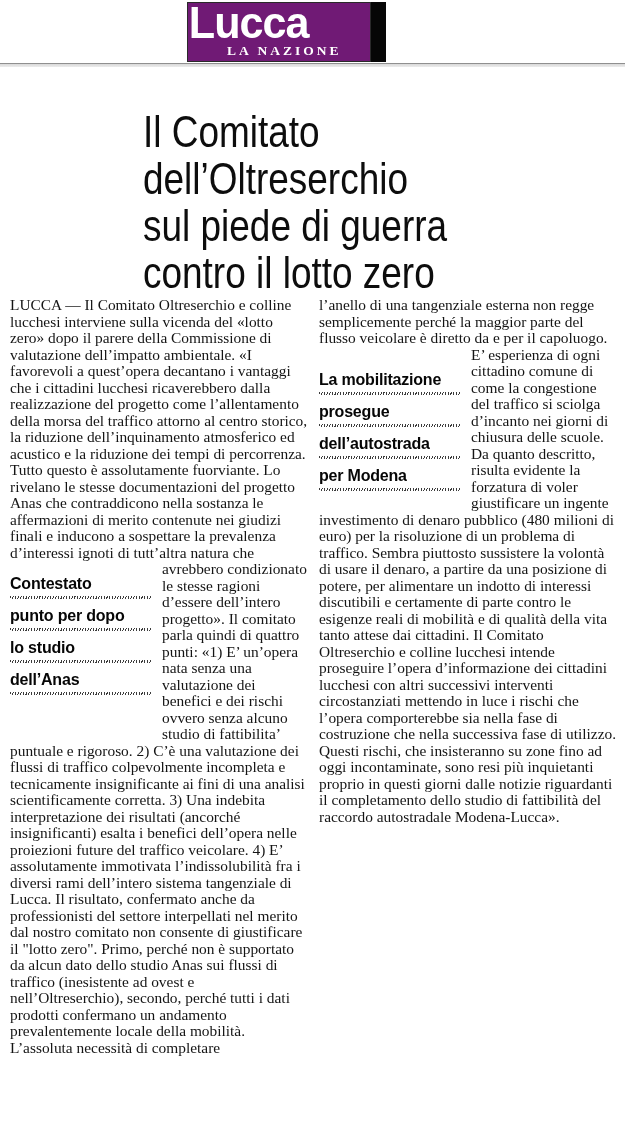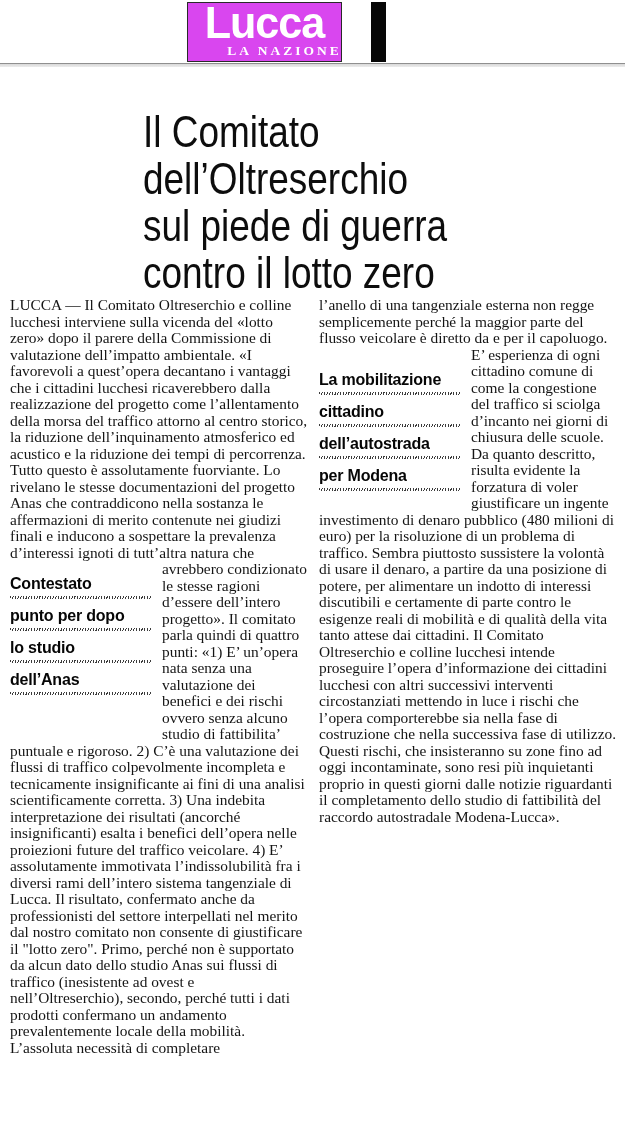--- a/index.html
+++ b/index.html
@@ -3,22 +3,22 @@
 <meta charset="utf-8">
 <style>
   html,body { margin:0; padding:0; background:#ffffff; }
   .page {
     position:relative; width:625px; height:1131px; background:#ffffff;
     overflow:hidden; font-family:"Liberation Serif", serif; color:#161616;
   }
 
   
   .logo-box {
-    position:absolute; left:187px; top:2px; width:155px; height:60px;
-    background:#d946ef; text-align:center; box-shadow:0 0 0 1px #2a2a2a inset;
+    position:absolute; left:187px; top:2px; width:184px; height:60px;
+    background:#701a75; box-shadow:0 0 0 1px #2a2a2a inset;
   }
   .logo-title {
     font-family:"Liberation Sans", sans-serif; font-weight:bold;
     font-size:44px; line-height:40px; color:#ffffff; letter-spacing:-1px;
     margin-top:1px; transform:scaleX(0.98); transform-origin:center top;
   }
   .logo-subtitle {
     font-family:"Liberation Serif", serif; font-weight:bold;
     font-size:13.5px; line-height:16px; color:#ffffff; letter-spacing:3px;margin-left:40px;
   }
@@ -116,21 +116,21 @@
 
     <div class="col">
       <p>
         <span>l’anello di una tangenziale esterna non regge semplicemente perché la maggior parte del flusso veicolare è diretto da e per il capoluogo. E’ esperienza di ogni</span>
         <span class="pullquote pq-right">
           <span class="pq-item">
             <span class="pq-text">La mobilitazione</span>
             <span class="pq-rule"></span>
           </span>
           <span class="pq-item">
-            <span class="pq-text">cittadino</span>
+            <span class="pq-text">prosegue</span>
             <span class="pq-rule"></span>
           </span>
           <span class="pq-item">
             <span class="pq-text">dell’autostrada</span>
             <span class="pq-rule"></span>
           </span>
           <span class="pq-item">
             <span class="pq-text">per Modena</span>
             <span class="pq-rule"></span>
           </span>

